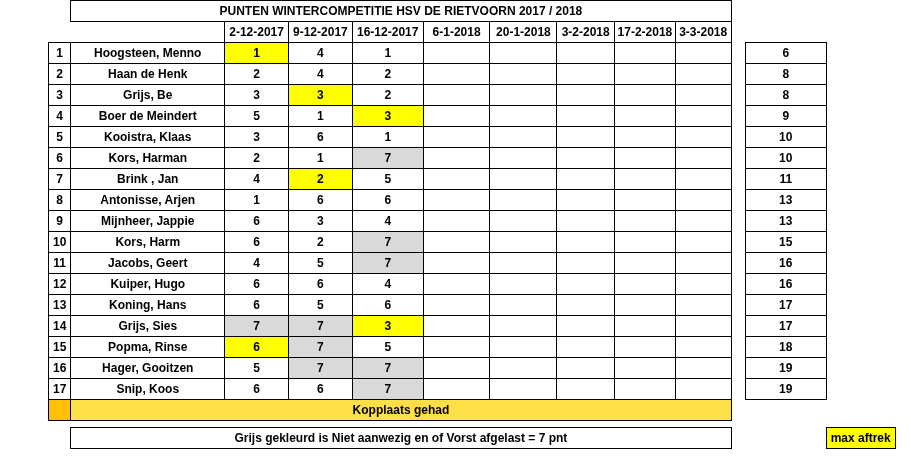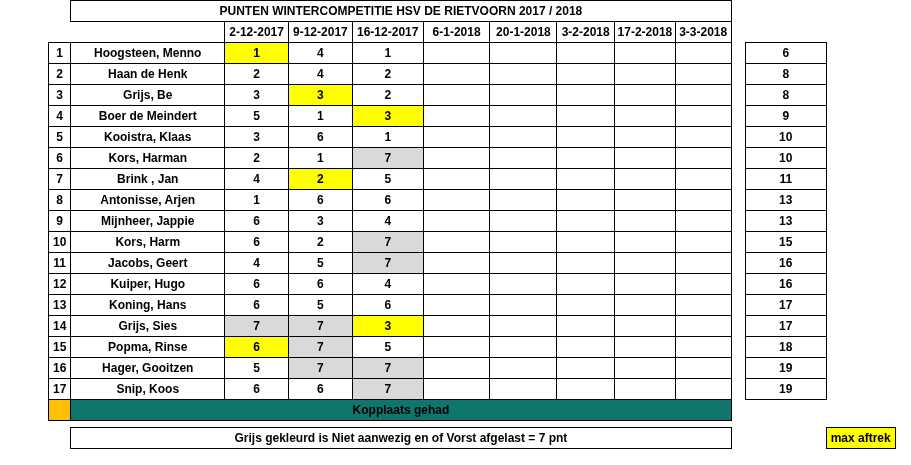--- a/index.html
+++ b/index.html
@@ -75,21 +75,21 @@
     background: #d9d9d9;
   }
   .orange {
     background: #ffc000;
   }
   .koppl {
     text-align: left;
     padding-left: 8px;
     font-size: 13px;
     font-weight: bold;
-    background: #0f766e;
+    background: #fde047;
     margin-top: 28px;
   }
   .footnote {
     font-size: 11.5px;
     font-weight: bold;
     text-align: center;
   }
   .footnote .b {
     font-weight: bold;
   }

